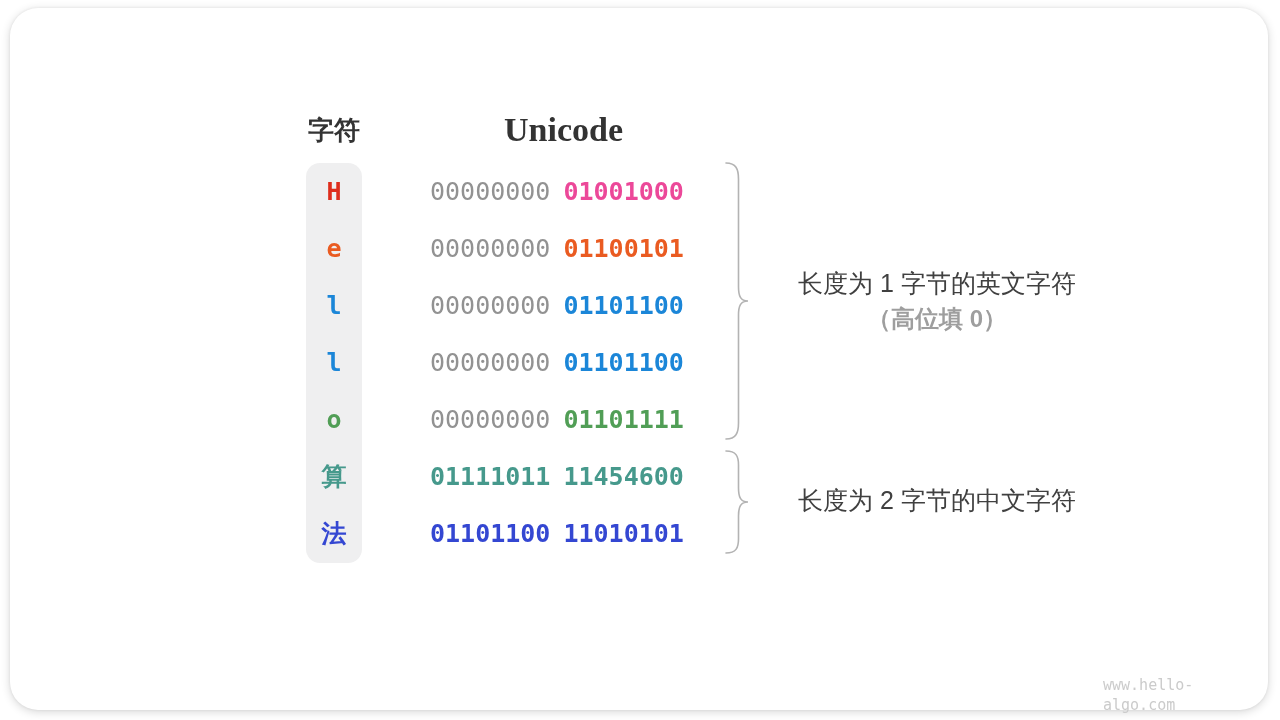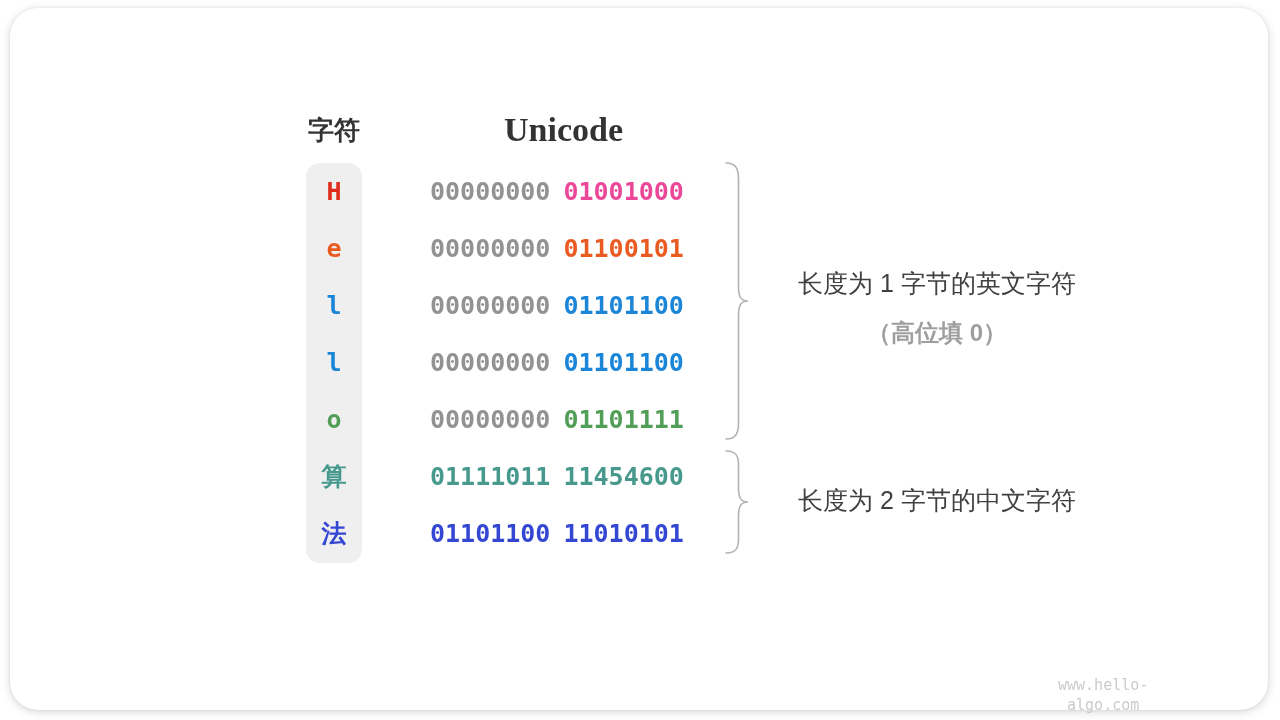--- a/index.html
+++ b/index.html
@@ -31,36 +31,35 @@
   .row .char{
     position:absolute;left:306px;top:0;width:56px;height:57px;
     display:flex;align-items:center;justify-content:center;
     font-family:"DejaVu Sans Mono",monospace;font-weight:700;font-size:25px;
   }
   .row .bytes{
     position:absolute;left:430px;top:0;height:57px;display:flex;align-items:center;
     font-family:"DejaVu Sans Mono",monospace;font-weight:700;font-size:25px;
   }
   .row .b1{margin-right:13px;}
-  .row .b1.pad{font-weight:700;color:var(--padding-byte,#929292);}
+  .row .b1.pad{font-weight:400;color:var(--padding-byte,#929292);}
 
   .brace{position:absolute;left:723px;}
   .brace path{fill:none;stroke:var(--brace,#b3b3b3);stroke-width:1.6;stroke-linecap:round;}
 
   .anno{position:absolute;left:760px;width:354px;text-align:center;}
   .anno-en{top:266px;}
   .anno-zh{top:483px;}
   .anno .line1{font-size:25px;line-height:34px;color:var(--annotation-text,#404040);}
-  .anno .line2{font-size:24px;line-height:30px;margin-top:18px;font-weight:700;color:var(--annotation-muted,#9e9e9e);}
+  .anno .line2{font-size:24px;line-height:30px;margin-top:4px;font-weight:700;color:var(--annotation-muted,#9e9e9e);}
 
   .watermark{
-    position:absolute;left:1058px;top:675px;
+    position:absolute;left:1103px;top:675px;
     font-family:"DejaVu Sans Mono",monospace;font-size:15px;line-height:20px;
     color:var(--watermark,#cbcbcb);
-    text-align:center;
   }
 </style>
 </head>
 <body>
 
 <div class="stage">
 
   <div class="card"></div>
 
   <div class="char-col-bg"></div>

